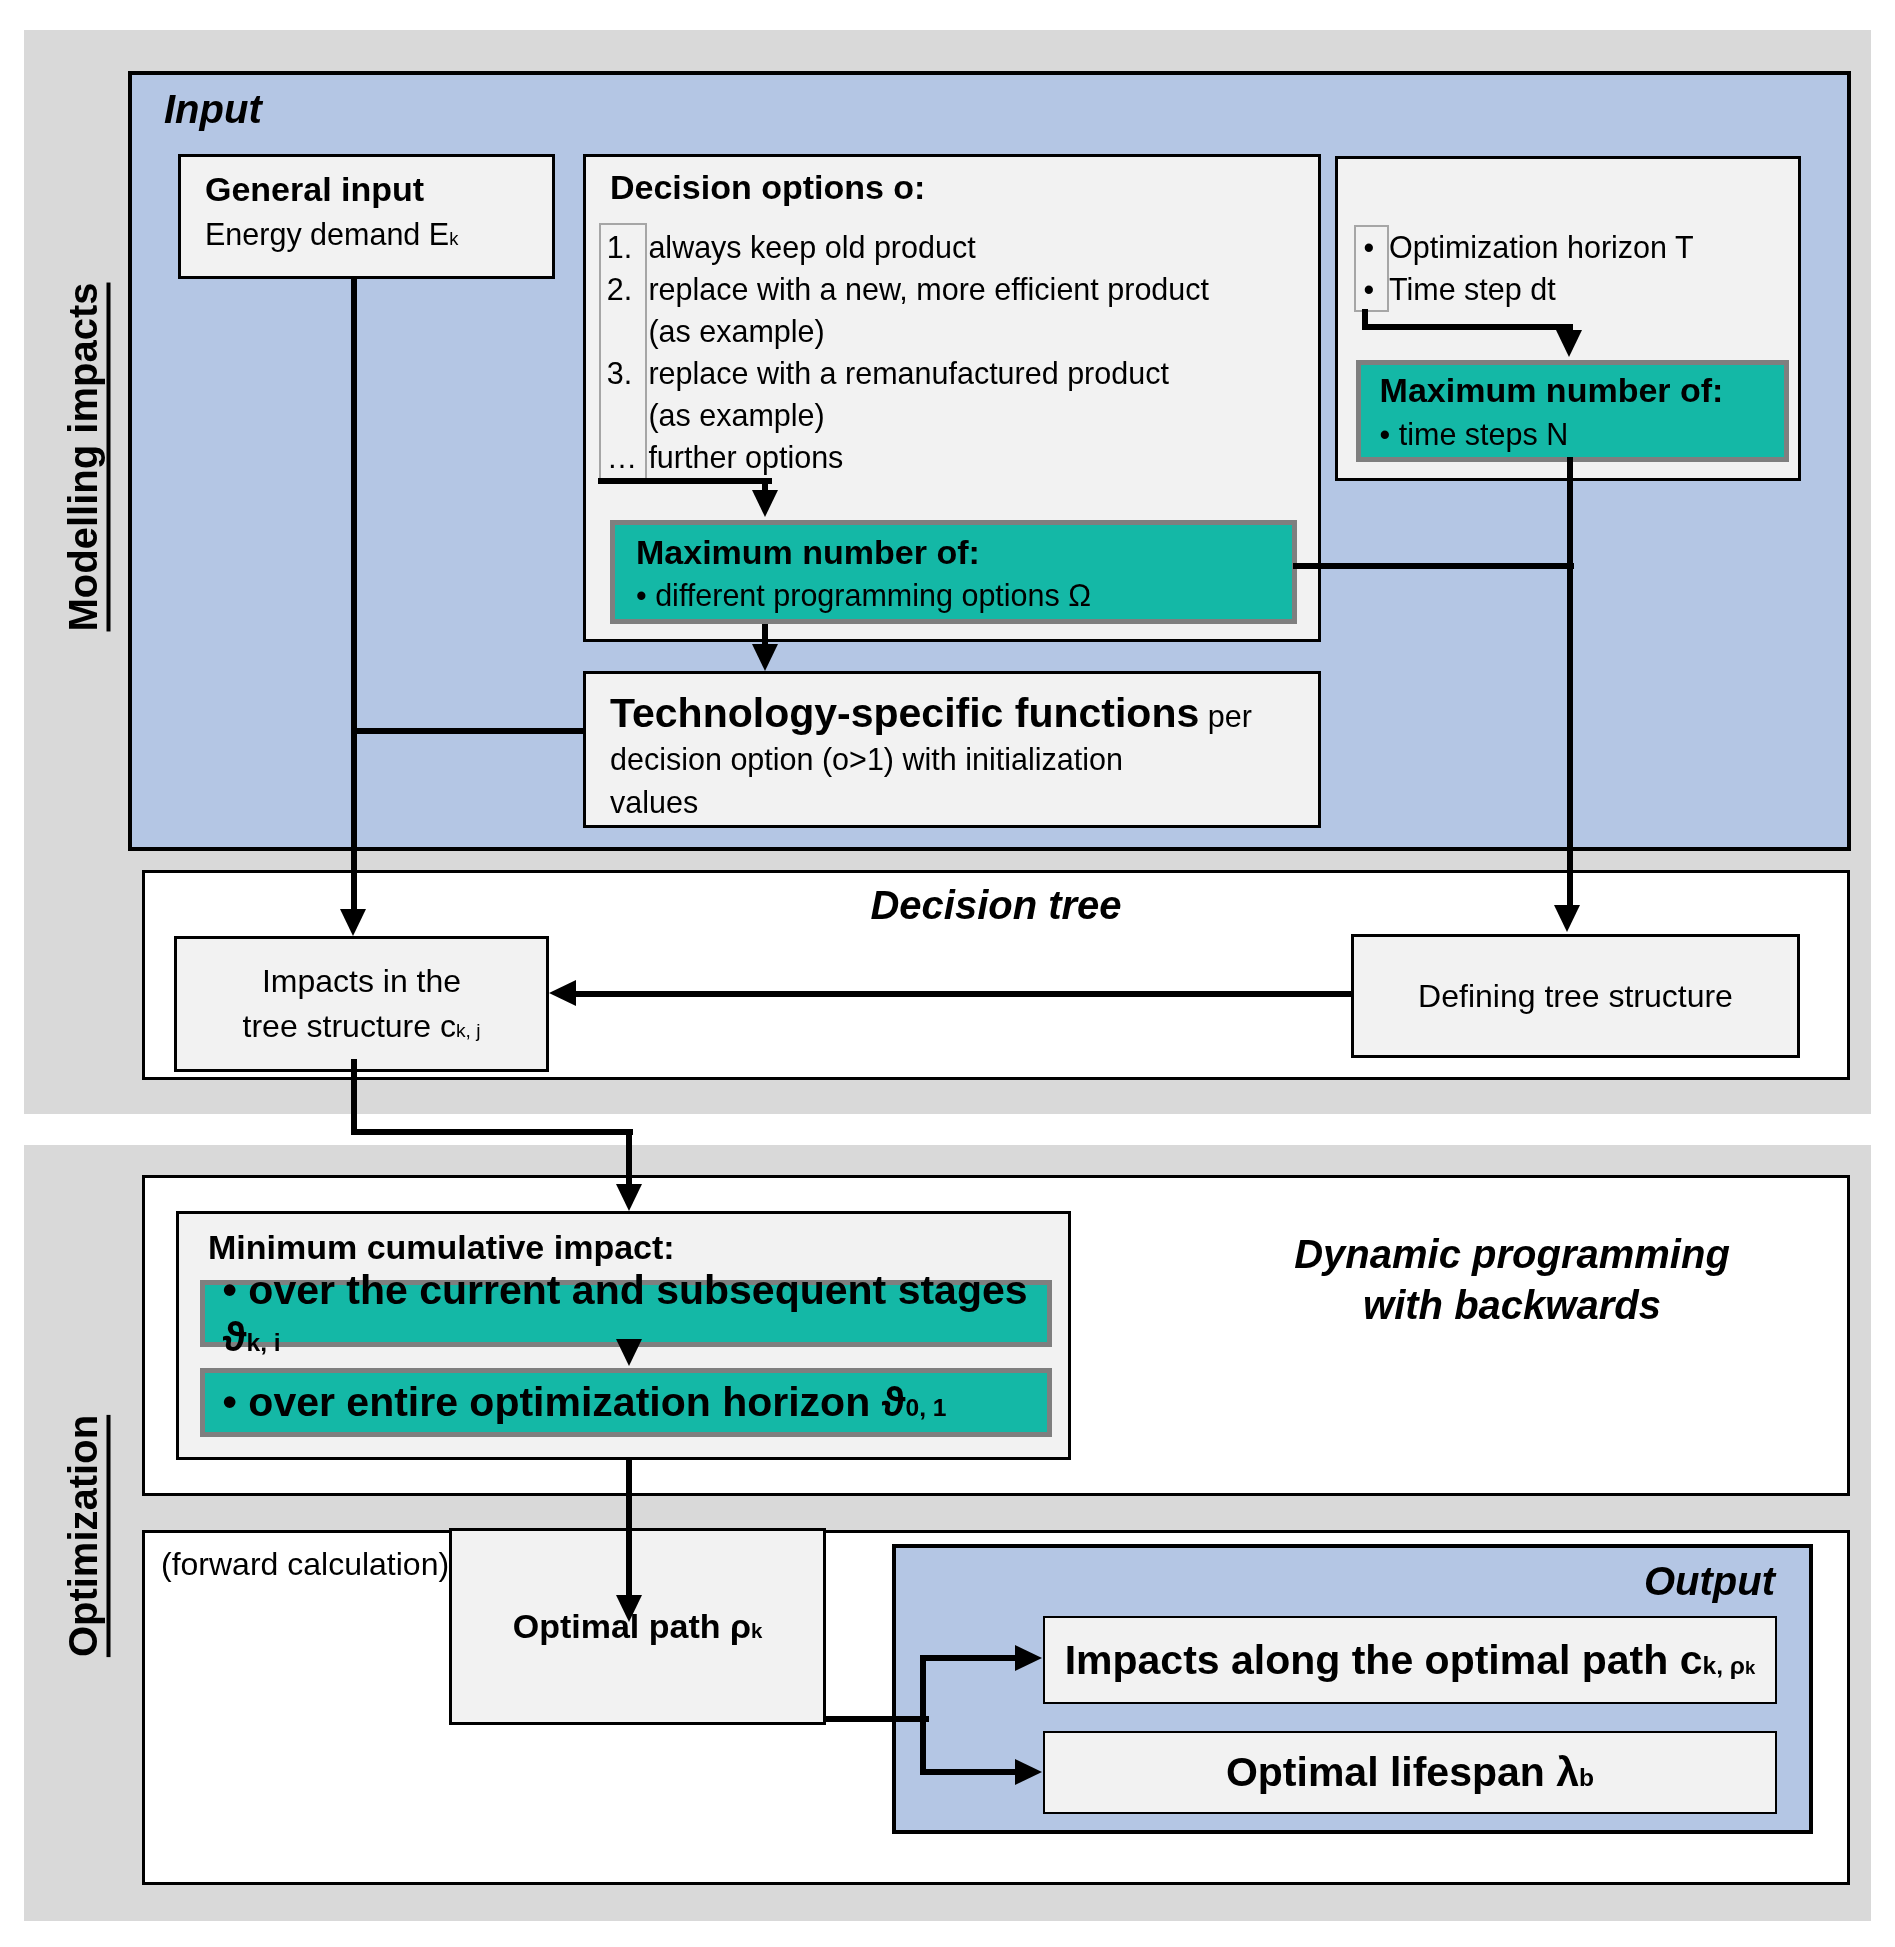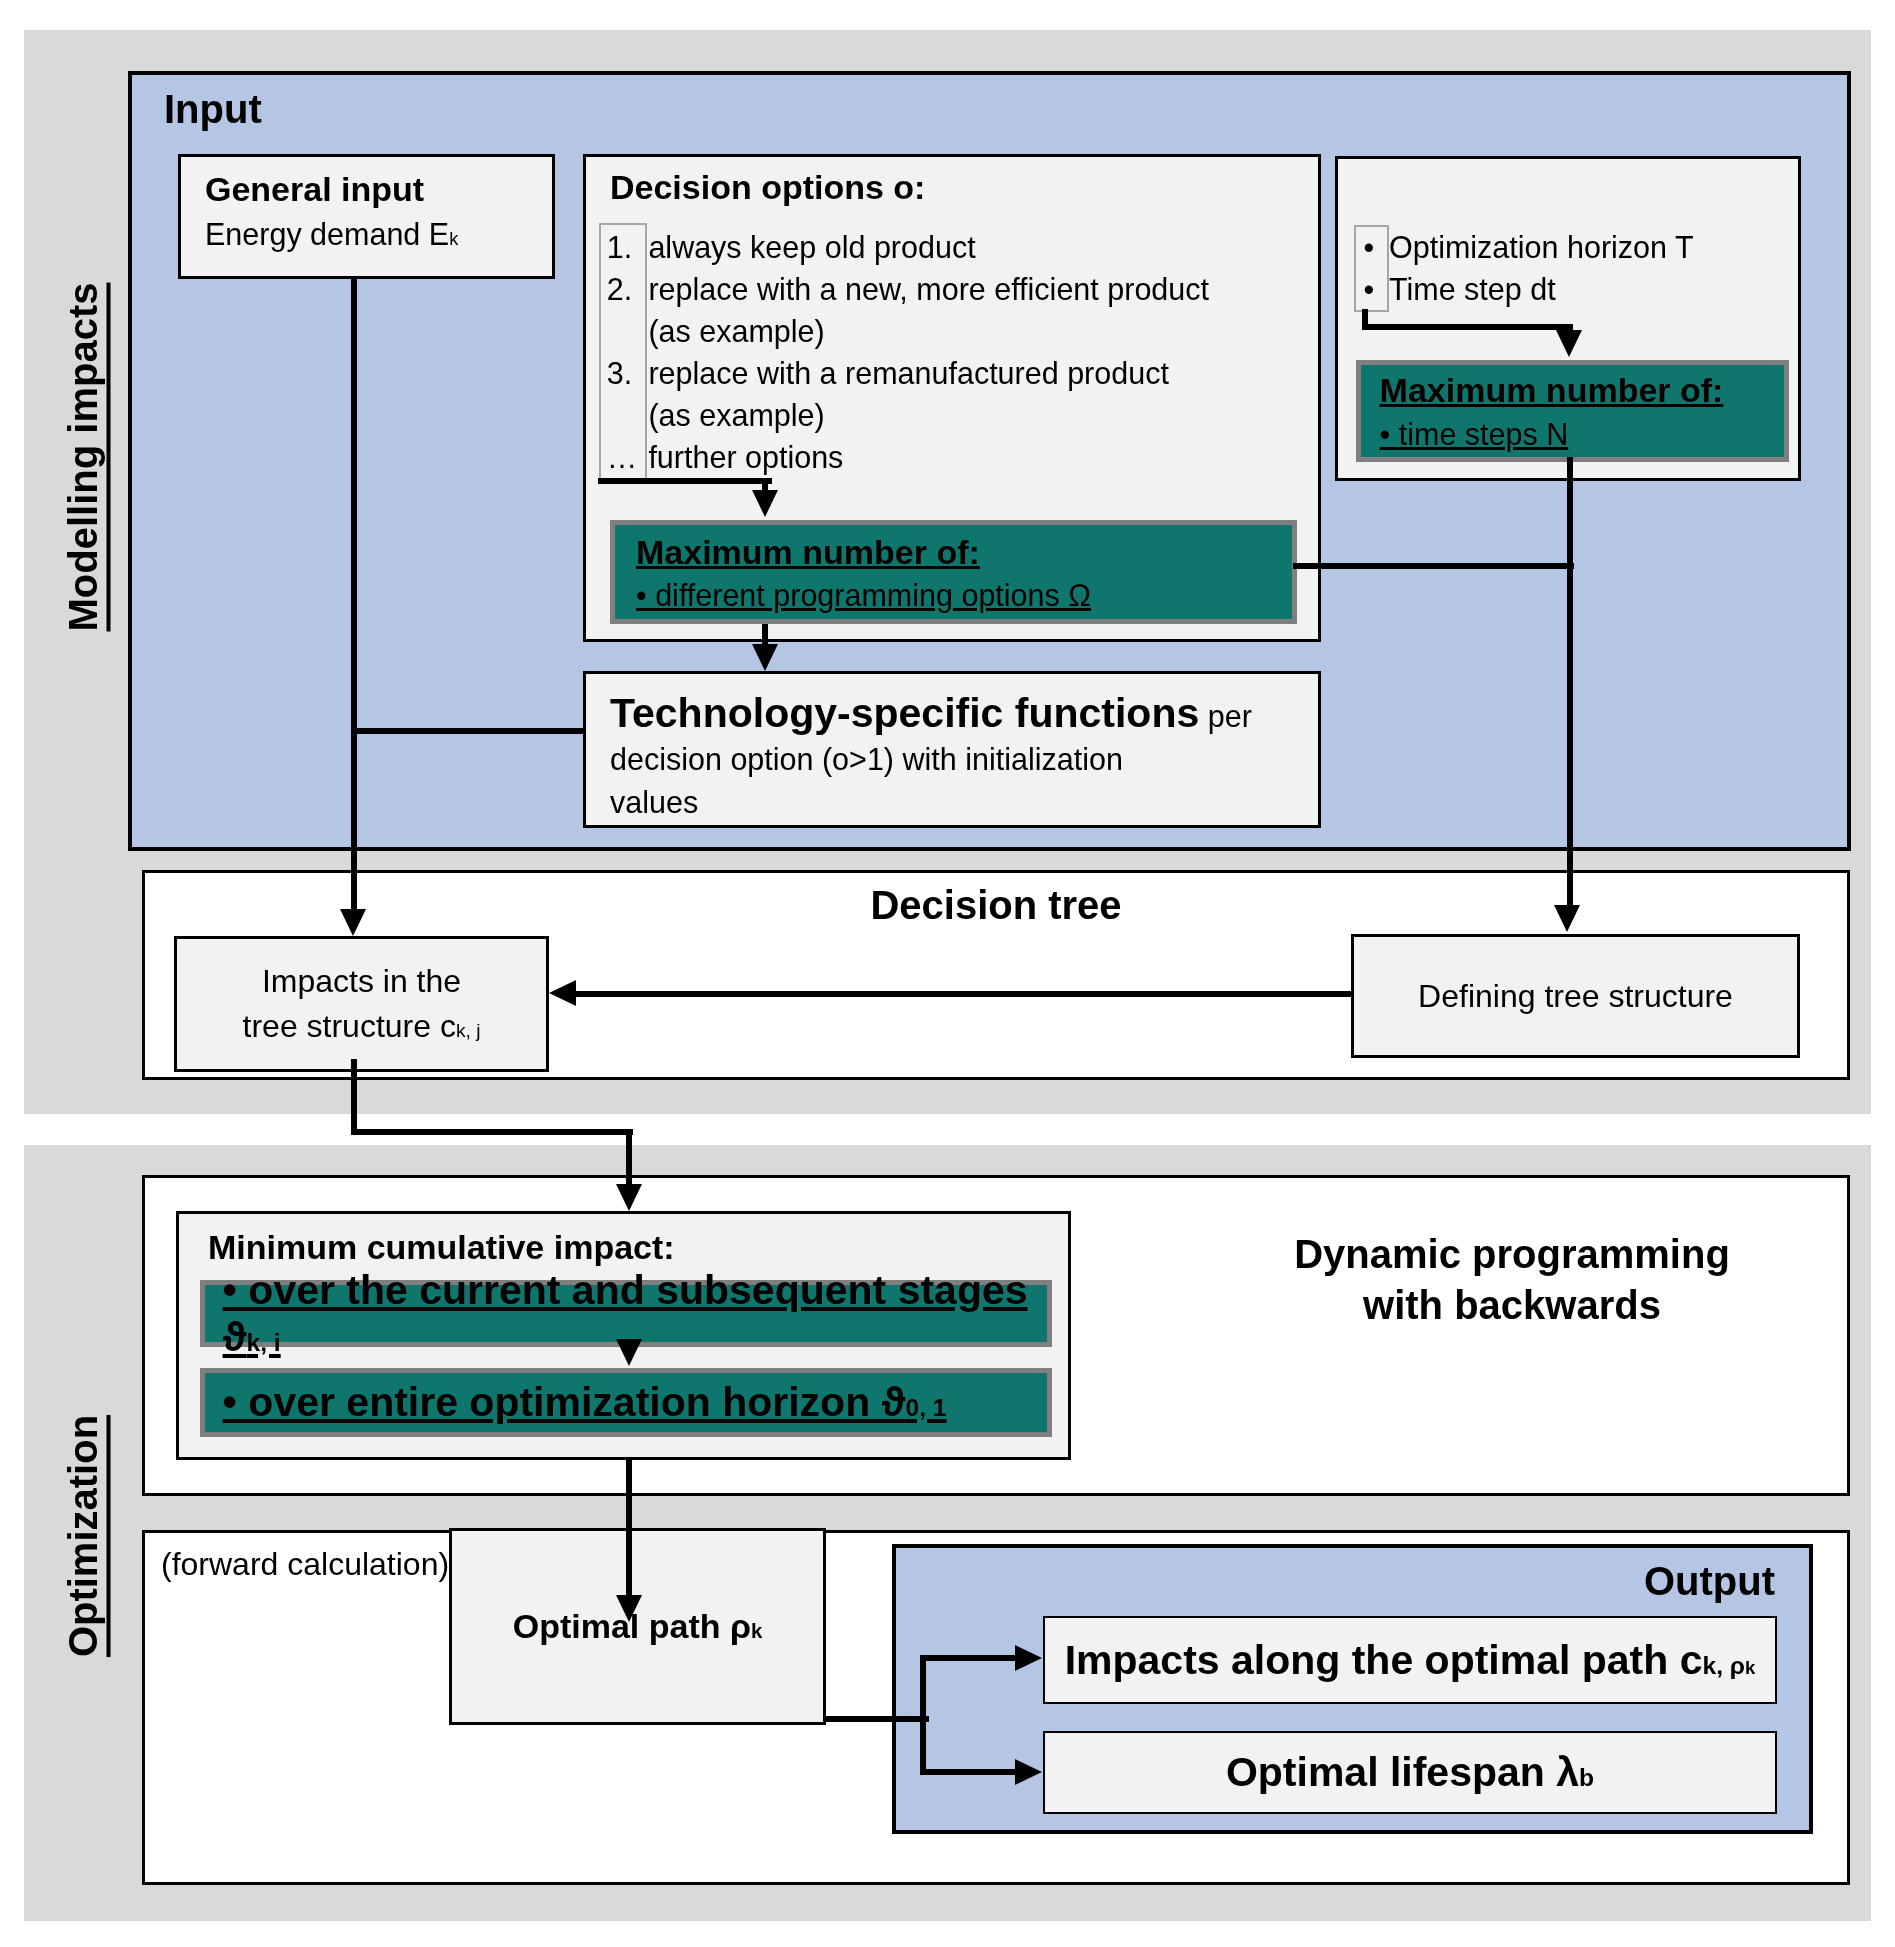--- a/index.html
+++ b/index.html
@@ -7,32 +7,32 @@
   .canvas {
     position: relative; width: 1895px; height: 1947px; background:#fff;
     font-family: "Liberation Sans", sans-serif; color:#000;
   }
   .abs { position: absolute; }
   .gray  { background:#d9d9d9; }
   .blue  { background:#b4c6e4; border:4px solid #000; }
   .wbox  { background:#ffffff; border:3.2px solid #000; }
   .fbox  { background:#f2f2f2; border:3.2px solid #000; }
   .fbox3 { background:#f2f2f2; border:2.4px solid #000; }
-  .inner { background:#0f766e; border:5.6px solid #7f7f7f;text-decoration:underline; }
+  .inner { background:#14b8a6; border:5.6px solid #7f7f7f; }
   .thincol { border:2.4px solid #a6a6a6; }
   .hline, .vline { background:#000; }
   .arr-down  { width:0;height:0;border-left:13.6px solid transparent;border-right:13.6px solid transparent;border-top:27px solid #000; }
   .arr-left  { width:0;height:0;border-top:13.6px solid transparent;border-bottom:13.6px solid transparent;border-right:27px solid #000; }
   .arr-right { width:0;height:0;border-top:13.6px solid transparent;border-bottom:13.6px solid transparent;border-left:27px solid #000; }
   .rot {
     transform: translate(-50%,-50%) rotate(-90deg);
     white-space: nowrap; font-weight:bold; font-size:40px;
     text-decoration: underline; text-decoration-thickness:4px; text-underline-offset:9.6px;
   }
-  .b50 { font-size:40px; font-weight:bold; }
+  .b50 { font-size:40px; font-weight:bold;font-style:italic; }
   .bt42 { font-size:34px; font-weight:bold; }
   .b40 { font-size:41px; font-weight:bold; }
   .t40 { font-size:32px; }
   .t38 { font-size:30.5px; }
   .tc { text-align:center; }
   .center { display:flex; align-items:center; justify-content:center; }
   .center-l { display:flex; align-items:center; padding-left:17.6px; }
   sub.s, .sub { font-size:60%; vertical-align:-18%; line-height:0; }
   .sub .sub { font-size:75%; }
   .drow { display:flex; font-size:30.5px; line-height:42px; }

